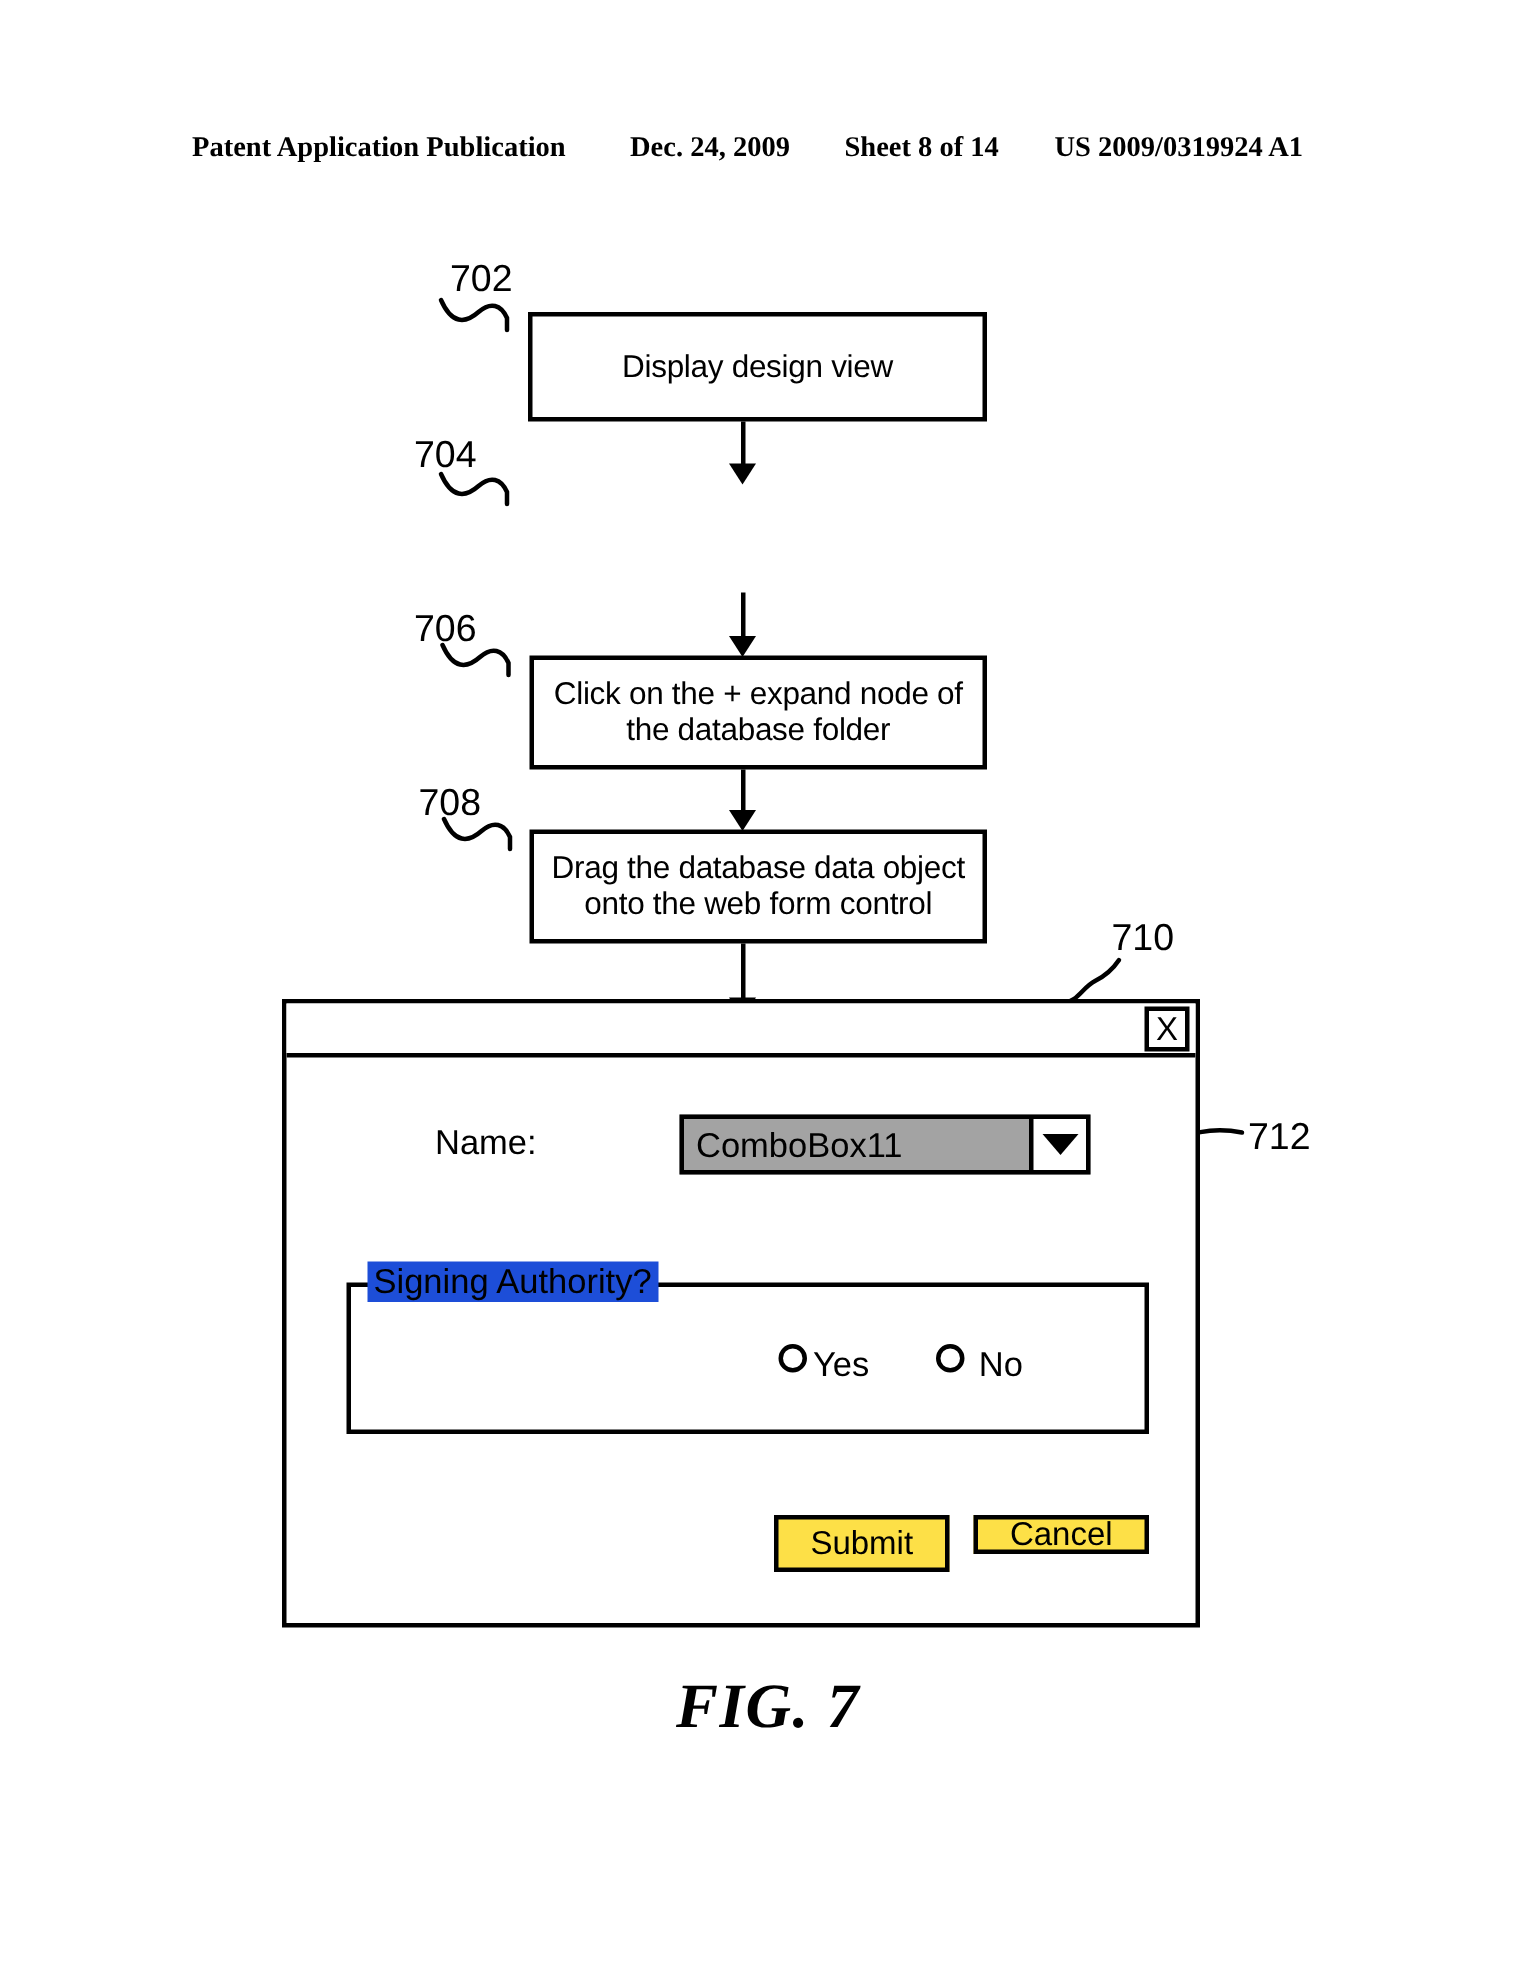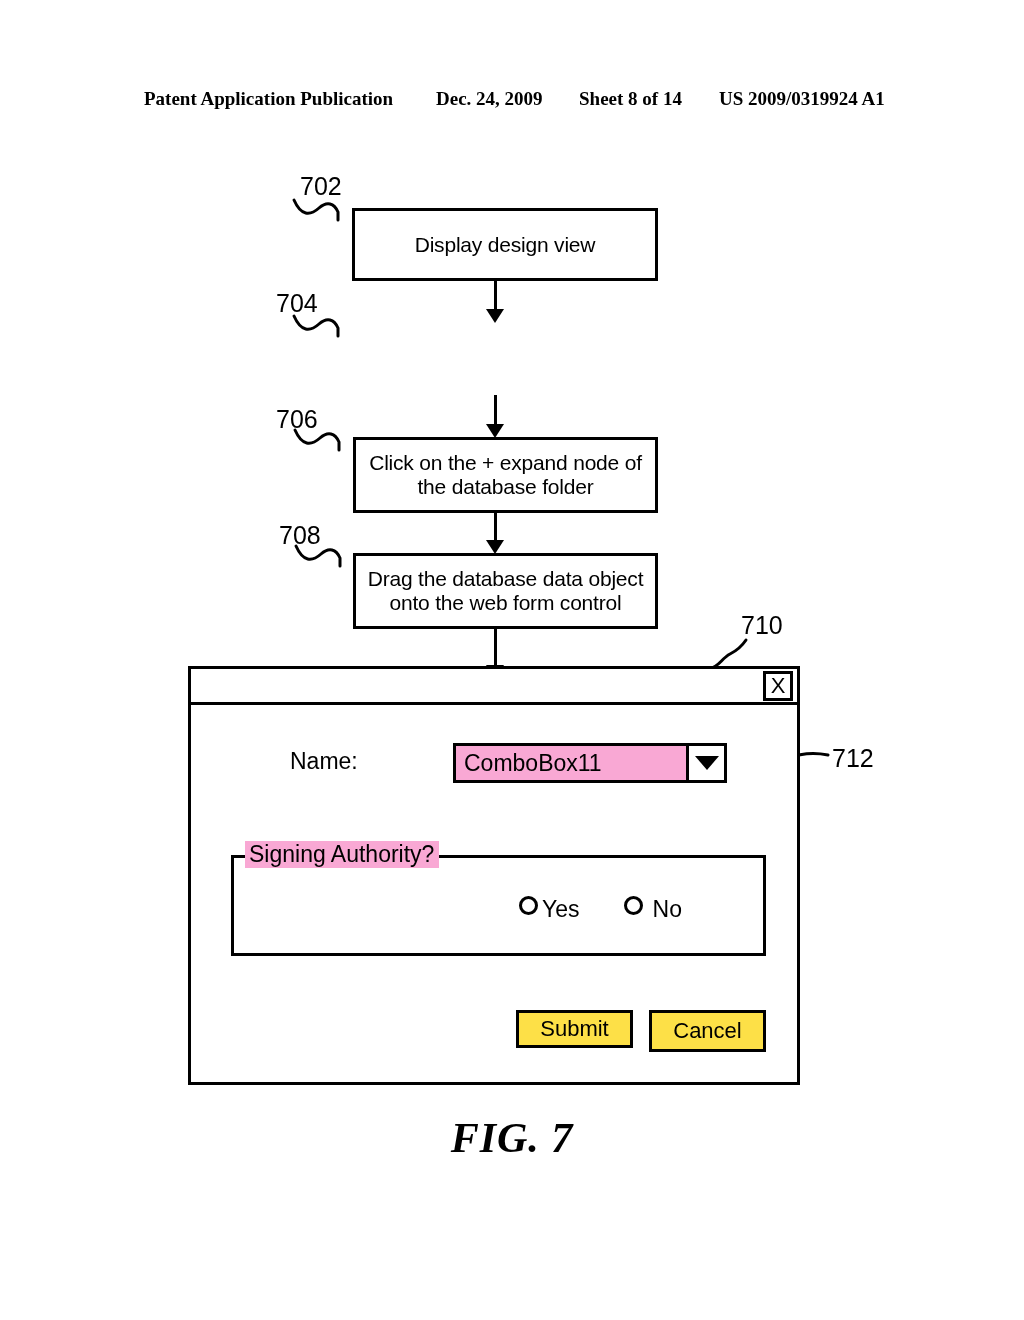--- a/index.html
+++ b/index.html
@@ -17,21 +17,21 @@
     width: 1024px;
     height: 1320px;
     background: #ffffff;
     overflow: hidden;
   }
 
   
   .pat-header {
     position: absolute;
     top: 88px;
-    left: 16px;
+    left: 0;
     width: 932px;
     height: 26px;
     font-family: "Liberation Serif", serif;
     font-weight: bold;
     font-size: 19px;
     white-space: nowrap;
   }
   .pat-header .h-pub   { position: absolute; left: 128px; top: 0; }
   .pat-header .h-date  { position: absolute; left: 420px; top: 0; }
   .pat-header .h-sheet { position: absolute; left: 563px; top: 0; }
@@ -158,21 +158,21 @@
   }
 
   #combobox {
     position: absolute;
     left: 262px;
     top: 74px;
     width: 274px;
     height: 40px;
     border: 3px solid #000;
     box-sizing: border-box;
-    background: #f9a8d4;
+    background: #a3a3a3;
     display: flex;
     align-items: stretch;
   }
   #combobox-value {
     flex: 1 1 auto;
     display: flex;
     align-items: center;
     padding-left: 8px;
     font-size: 23px;
     font-family: "Liberation Sans", sans-serif;
@@ -204,21 +204,21 @@
     width: 535px;
     height: 101px;
     border: 3px solid #000;
     box-sizing: border-box;
     background: transparent;
   }
   #fieldset-legend {
     position: absolute;
     left: 11px;
     top: -17px;
-    background: #f9a8d4;
+    background: #1d4ed8;
     padding: 0 5px 0 4px;
     font-size: 23px;
     font-family: "Liberation Sans", sans-serif;
     white-space: nowrap;
   }
   .radio-group {
     position: absolute;
     left: 285px;
     top: 38px;
     display: flex;
@@ -252,21 +252,21 @@
     box-sizing: border-box;
     background: #fde047;
     display: flex;
     align-items: center;
     justify-content: center;
     font-size: 22px;
     font-family: "Liberation Sans", sans-serif;
     white-space: nowrap;
   }
   #btn-submit { left: 325px; top: 341px; width: 117px; height: 38px; }
-  #btn-cancel { left: 458px; top: 341px; width: 117px; height: 42px; }
+  #btn-cancel { left: 458px; top: 341px; width: 117px; height: 26px; }
 
   
   #fig-caption {
     position: absolute;
     left: 0;
     top: 1114px;
     width: 1024px;
     text-align: center;
     font-family: "Liberation Serif", serif;
     font-style: italic;

